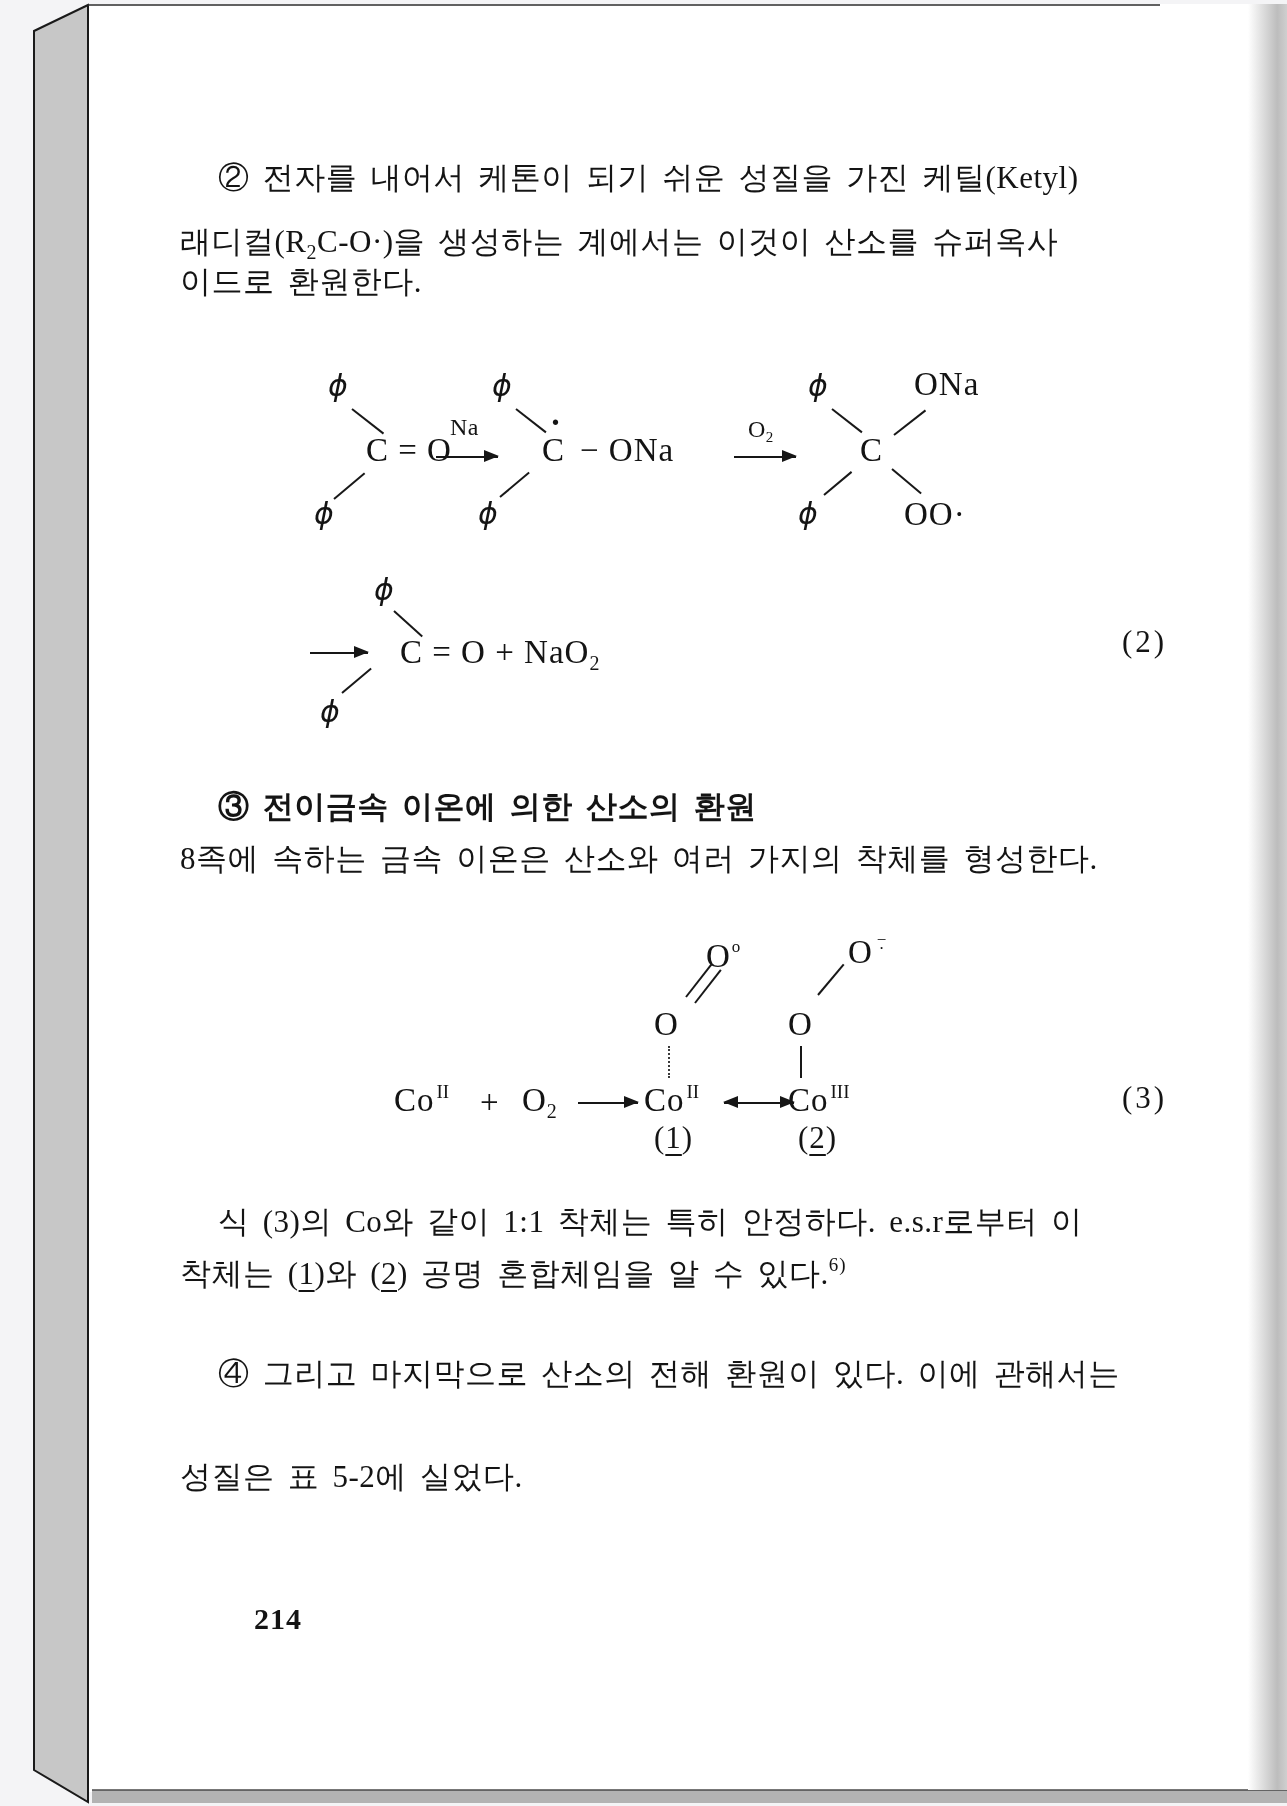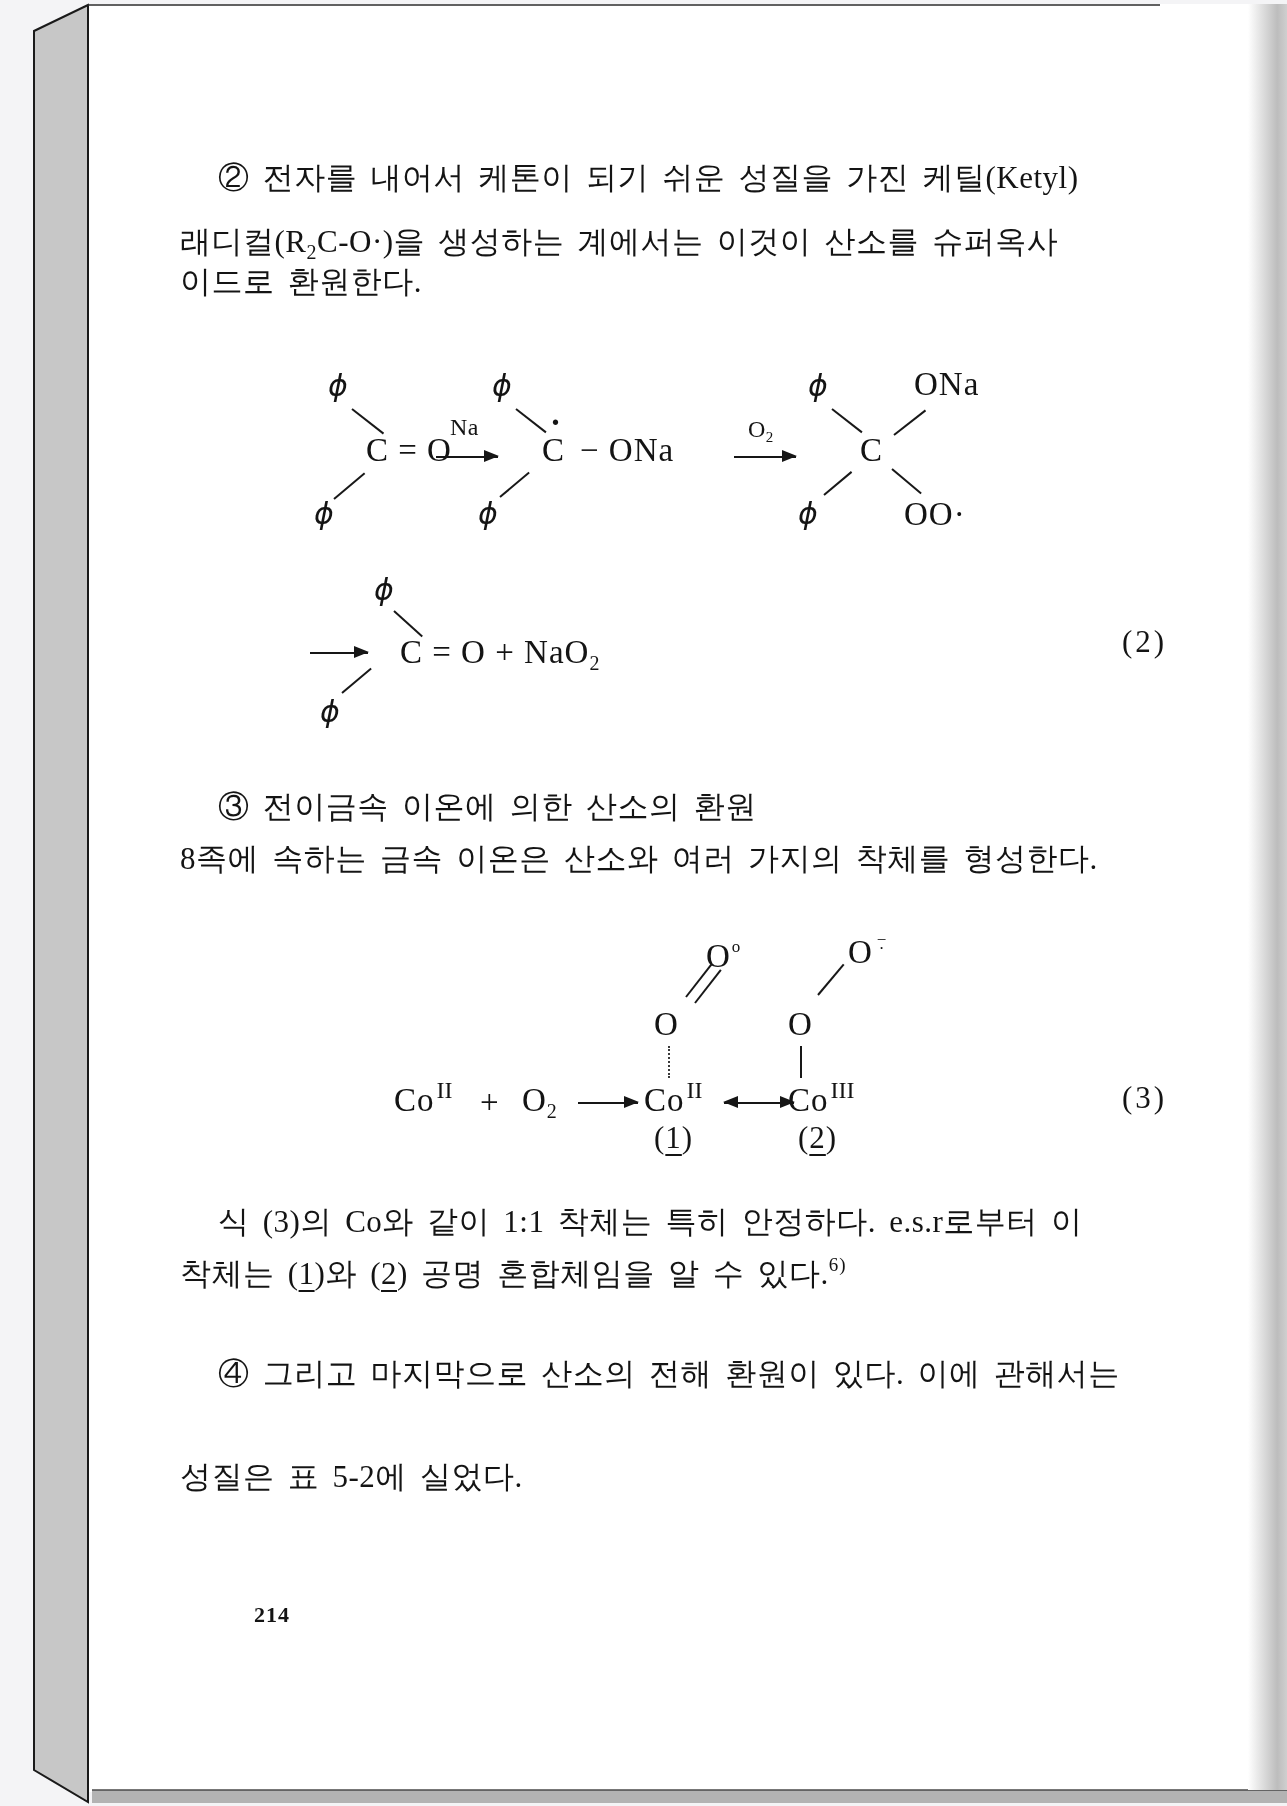--- a/index.html
+++ b/index.html
@@ -18,21 +18,21 @@
   .ud { text-decoration:underline; text-underline-offset:6px; text-decoration-thickness:2px; }
   .subsm { font-size:20px; position:relative; top:7px; }
 
   
   .et  { position:absolute; font-size:33px; letter-spacing:1px; white-space:nowrap; }
   .phi { position:absolute; font-size:30px; font-style:italic;
          font-family:"DejaVu Sans",sans-serif; }
   .lab { position:absolute; font-size:24px; letter-spacing:0.5px; white-space:nowrap; }
   .sb  { font-size:20px; position:relative; top:7px; }
   .sb2 { font-size:15px; position:relative; top:5px; }
-  .sp  { font-size:24px; position:relative; top:-13px; margin-left:2px; letter-spacing:0; }
+  .sp  { font-size:19px; position:relative; top:-13px; margin-left:2px; letter-spacing:0; }
   .deg { font-size:17px; position:relative; top:-15px; margin-left:1px; }
   .radsup { display:inline-flex; flex-direction:column; align-items:center;
             position:relative; top:-18px; margin-left:4px; font-size:17px; line-height:9px; }
   .clbl { position:absolute; font-size:31px; letter-spacing:1px; white-space:nowrap; }
   .eqno { position:absolute; font-size:31px; letter-spacing:3px; }
   .raddot { position:absolute; font-size:33px; font-weight:bold; }
 
   
   .bd   { position:absolute; height:2px; background:#181818; transform-origin:0 50%; }
   .bdv  { position:absolute; width:2px; background:#181818; }
@@ -40,21 +40,21 @@
 
   
   .ar { position:absolute; height:2px; background:#161616; }
   .ar::after { content:""; position:absolute; right:-1px; top:-6px; width:0; height:0;
                border-left:15px solid #161616; border-top:6px solid transparent;
                border-bottom:6px solid transparent; }
   .ar.double::before { content:""; position:absolute; left:-1px; top:-6px; width:0; height:0;
                border-right:15px solid #161616; border-top:6px solid transparent;
                border-bottom:6px solid transparent; }
 
-  .pgnum { position:absolute; font-size:22px; font-weight:bold; letter-spacing:1px; }
+  .pgnum { position:absolute; font-size:30px; font-weight:bold; letter-spacing:1px; }
 </style>
 </head>
 <body>
 
 <svg class="bg" width="1287" height="1806">
   <defs>
     <linearGradient id="g1" x1="0" y1="0" x2="1" y2="0">
       <stop offset="0" stop-color="#ffffff"></stop>
       <stop offset="0.75" stop-color="#bdbdbd"></stop>
       <stop offset="1" stop-color="#cfcfcf"></stop>
@@ -112,21 +112,21 @@
   <span class="et" style="left:816px; top:492px;">OO·</span>
 
   <div class="ar" style="left:222px; top:648px; width:58px;"></div>
   <span class="phi" style="left:286px; top:568px;">ϕ</span>
   <div class="bd" style="left:306px; top:606px; width:38px; transform:rotate(42deg);"></div>
   <span class="et" style="left:312px; top:630px;"><span>C = O + NaO</span><span class="sb">2</span></span>
   <div class="bd" style="left:254px; top:688px; width:38px; transform:rotate(-40deg);"></div>
   <span class="phi" style="left:232px; top:690px;">ϕ</span>
   <span class="eqno" style="left:1034px; top:620px;">(2)</span>
 
-  <div class="bl" style="left:130px; top:784px;">
+  <div class="bl" style="left:130px; top:784px;font-weight:bold;">
     <span>③ 전이금속 이온에 의한 산소의 환원</span>
   </div>
   <div class="bl" style="left:92px; top:836px;text-align:center;">
     <span>8족에 속하는 금속 이온은 산소와 여러 가지의 착체를 형성한다.</span>
   </div>
 
   <span class="et" style="left:306px; top:1078px;"><span>Co</span><span class="sp">II</span></span>
   <span class="et" style="left:392px; top:1080px;">+</span>
   <span class="et" style="left:434px; top:1078px;"><span>O</span><span class="sb">2</span></span>
   <div class="ar" style="left:490px; top:1098px; width:60px;"></div>

